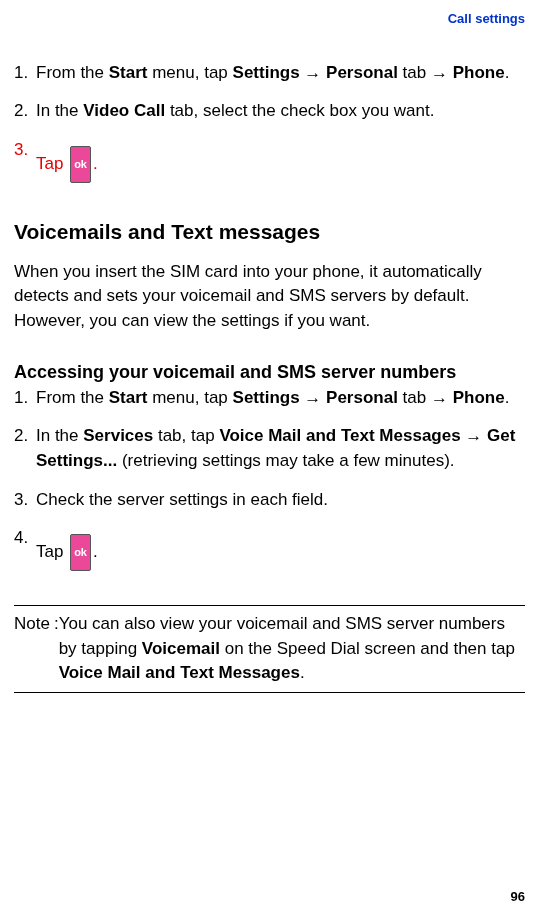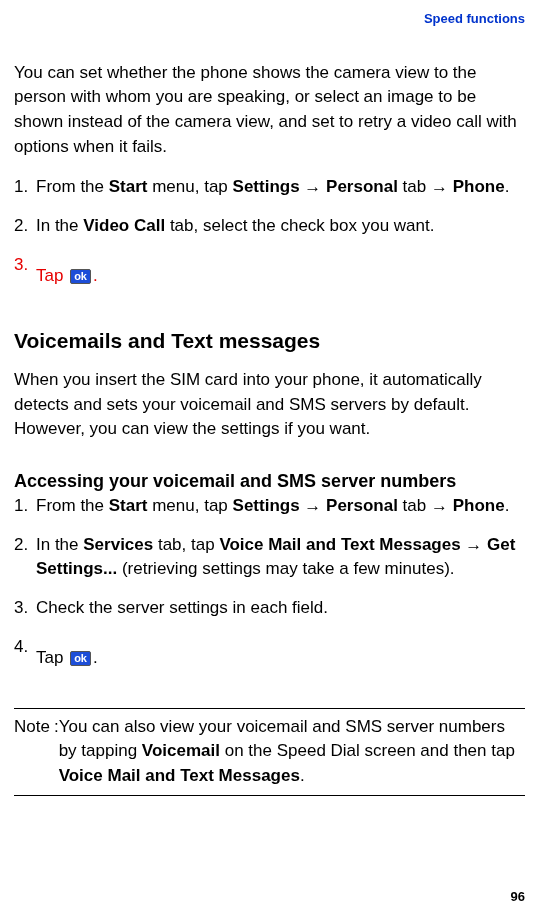--- a/index.html
+++ b/index.html
@@ -56,29 +56,29 @@
     }
     .bold {
       font-weight: bold;
     }
     .red-step {
       color: #e60000;
     }
     .ok-btn {
       display: inline-block;
       vertical-align: middle;
-      background: #1d4ed8;
+      background: #ec4899;
       border: 1px solid #555;
       border-radius: 2px;
-      padding: 1px 3px;
+      padding: 12px 3px;
       font-size: 11px;
       font-weight: bold;
       color: #fff;
       line-height: 1;
-      margin: 16px 2px;
+      margin: 8px 2px;
     }
     .note-section {
       border-top: 1px solid #000;
       border-bottom: 1px solid #000;
       padding: 6px 0;
       margin-top: 8px;
       display: flex;
     }
     .note-label {
       font-weight: normal;
@@ -92,24 +92,23 @@
       font-size: 13px;
       font-weight: bold;
     }
     .section {
       margin-bottom: 26px;
     }
   </style>
 </head>
 <body>
 
-<div class="header-link">Speed functions</div>
+<div class="header-link">Call settings</div>
 
 <div class="section">
-  <p>You can set whether the phone shows the camera view to the person with whom you are speaking, or select an image to be shown instead of the camera view, and set to retry a video call with options when it fails.</p>
   <ol>
     <li>
       <span>From the </span><span class="bold">Start</span><span> menu, tap </span><span class="bold">Settings</span><span> → </span><span class="bold">Personal</span><span> tab → </span><span class="bold">Phone</span><span>.</span>
     </li>
     <li>
       <span>In the </span><span class="bold">Video Call</span><span> tab, select the check box you want.</span>
     </li>
     <li class="red-step">
       <span>Tap </span><span class="ok-btn">ok</span><span>.</span>
     </li>

